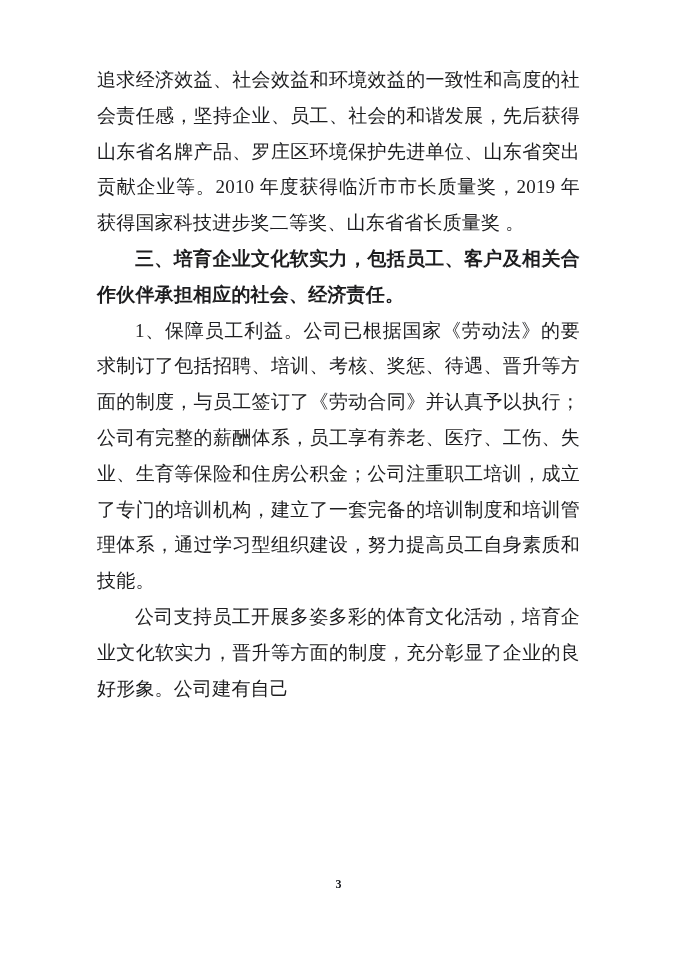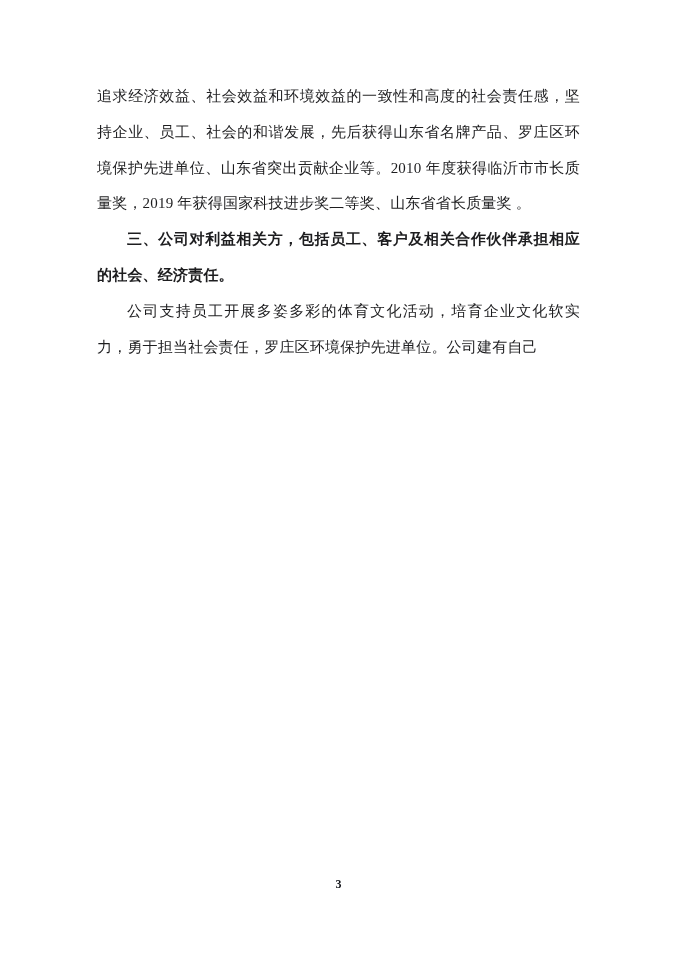--- a/index.html
+++ b/index.html
@@ -11,24 +11,24 @@
     position: relative;
     width: 677px;
     height: 956px;
     background: #ffffff;
     overflow: hidden;
     font-family: "Liberation Serif", "DejaVu Serif", serif;
   }
   .content {
     position: absolute;
     left: 97px;
-    top: 79px;
+    top: 62px;
     width: 483px;
     color: #1d1d1f;
-    font-size: 15px;
+    font-size: 19px;
     line-height: 35.8px;
     text-align: justify;
     text-justify: inter-ideograph;
     letter-spacing: 0.2px;
   }
   .content p {
     margin: 0;
     padding: 0;
   }
   .content p.indent {
@@ -48,17 +48,18 @@
     font-weight: bold;
     line-height: 16px;
   }
 </style>
 </head>
 <body>
 
 <div class="page">
   <div class="content">
     <p class="body">追求经济效益、社会效益和环境效益的一致性和高度的社会责任感，坚持企业、员工、社会的和谐发展，先后获得山东省名牌产品、罗庄区环境保护先进单位、山东省突出贡献企业等。2010 年度获得临沂市市长质量奖，2019 年获得国家科技进步奖二等奖、山东省省长质量奖 。</p>
-    <p class="heading indent">三、公司对利益相关方，包括员工、客户及相关合作伙伴承担相应的社会、经济责任。</p>
-    <p class="body indent">公司支持员工开展多姿多彩的体育文化活动，培育企业文化软实力，勇于担当社会责任，罗庄区环境保护先进单位。公司建有自己</p>
+    <p class="heading indent">三、培育企业文化软实力，包括员工、客户及相关合作伙伴承担相应的社会、经济责任。</p>
+    <p class="body indent">1、保障员工利益。公司已根据国家《劳动法》的要求制订了包括招聘、培训、考核、奖惩、待遇、晋升等方面的制度，与员工签订了《劳动合同》并认真予以执行；公司有完整的薪酬体系，员工享有养老、医疗、工伤、失业、生育等保险和住房公积金；公司注重职工培训，成立了专门的培训机构，建立了一套完备的培训制度和培训管理体系，通过学习型组织建设，努力提高员工自身素质和技能。</p>
+    <p class="body indent">公司支持员工开展多姿多彩的体育文化活动，培育企业文化软实力，晋升等方面的制度，充分彰显了企业的良好形象。公司建有自己</p>
   </div>
   <div class="page-number">3</div>
 </div>
 
 </body></html>

